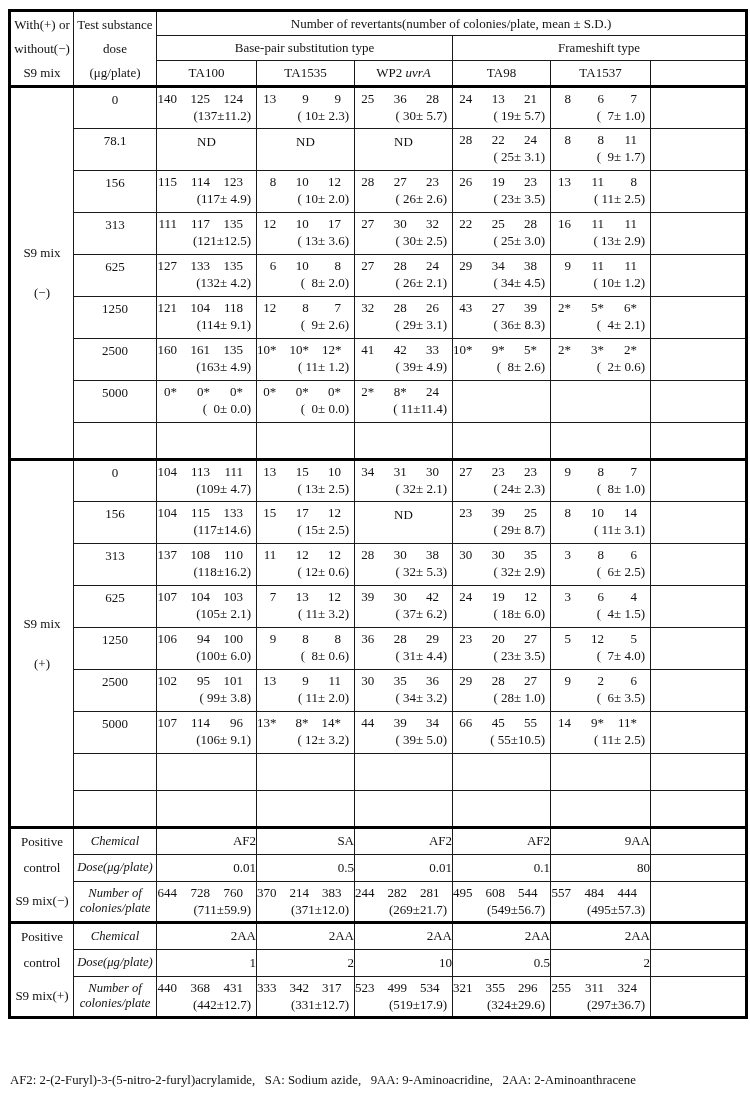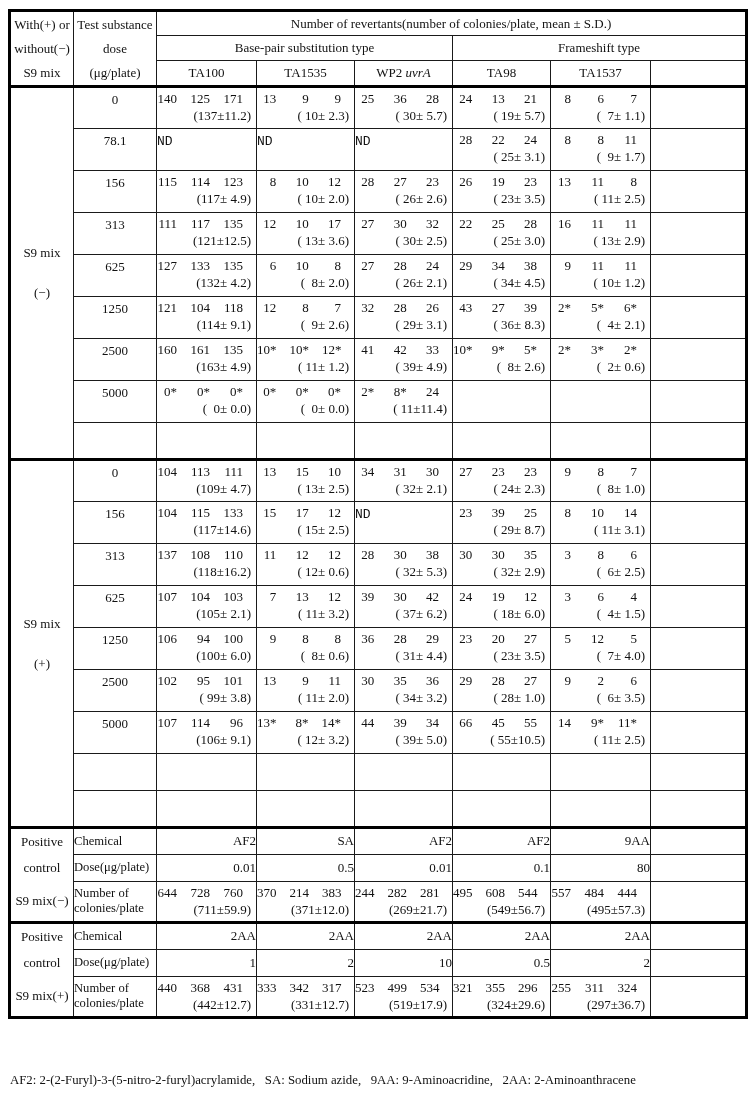--- a/index.html
+++ b/index.html
@@ -18,22 +18,22 @@
   .side-label{text-align:center;vertical-align:middle;}
   .side-label .lbl-top{margin-bottom:24px;}
   .side-label.pc-label{vertical-align:top;margin-top:14px;}
   .pc-line{display:flex;align-items:center;justify-content:center;}
   .pc-line-0{height:26px}.pc-line-1{height:26px}.pc-line-2{height:40px}
   .dose-cell{text-align:center;vertical-align:top;padding-top:4px;}
   .data-cell{vertical-align:top;padding-top:3px;}
   .vals{display:grid;grid-template-columns:1fr 1fr 1fr;}
   .vals span{text-align:right;padding-right:13px;white-space:pre;}
   .mean{text-align:right;padding-right:5px;white-space:pre;margin-top:1px;}
-  .nd{text-align:left;padding-top:2px;font-family:Liberation Mono, monospace;}
-  .row-label{text-align:left;vertical-align:middle;font-size:12.6px;line-height:1.25;}
+  .nd{text-align:center;padding-top:2px;}
+  .row-label{text-align:center;vertical-align:middle;font-size:12.6px;line-height:1.25;font-style:italic;}
   .text-cell{text-align:right;vertical-align:middle;}
   .footnotes{padding:10px 0 0 10px;font-size:12.8px;line-height:1.6;white-space:pre-wrap;}
 </style>
 </head>
 <body>
 
 <div class="page">
 
   <table>
     <colgroup>
@@ -77,21 +77,21 @@
         <tr class="section-start r-data">
           <td class="side-label" rowspan="9">
             <div class="lbl-top">S9 mix</div>
             <div class="lbl-bottom">(−)</div>
           </td>
           <td class="dose-cell">0</td>
           <td class="data-cell">
             <div class="vals">
               <span>140</span>
               <span>125</span>
-              <span>171</span>
+              <span>124</span>
             </div>
             <div class="mean">(137±11.2)</div>
           </td>
           <td class="data-cell">
             <div class="vals">
               <span>13</span>
               <span>9</span>
               <span>9</span>
             </div>
             <div class="mean">( 10± 2.3)</div>
@@ -111,21 +111,21 @@
               <span>21</span>
             </div>
             <div class="mean">( 19± 5.7)</div>
           </td>
           <td class="data-cell">
             <div class="vals">
               <span>8</span>
               <span>6</span>
               <span>7</span>
             </div>
-            <div class="mean">(  7± 1.1)</div>
+            <div class="mean">(  7± 1.0)</div>
           </td>
           <td class="data-cell"></td>
         </tr>
         <tr class="r-data">
           <td class="dose-cell">78.1</td>
           <td class="data-cell">
             <div class="nd">ND</div>
           </td>
           <td class="data-cell">
             <div class="nd">ND</div>

